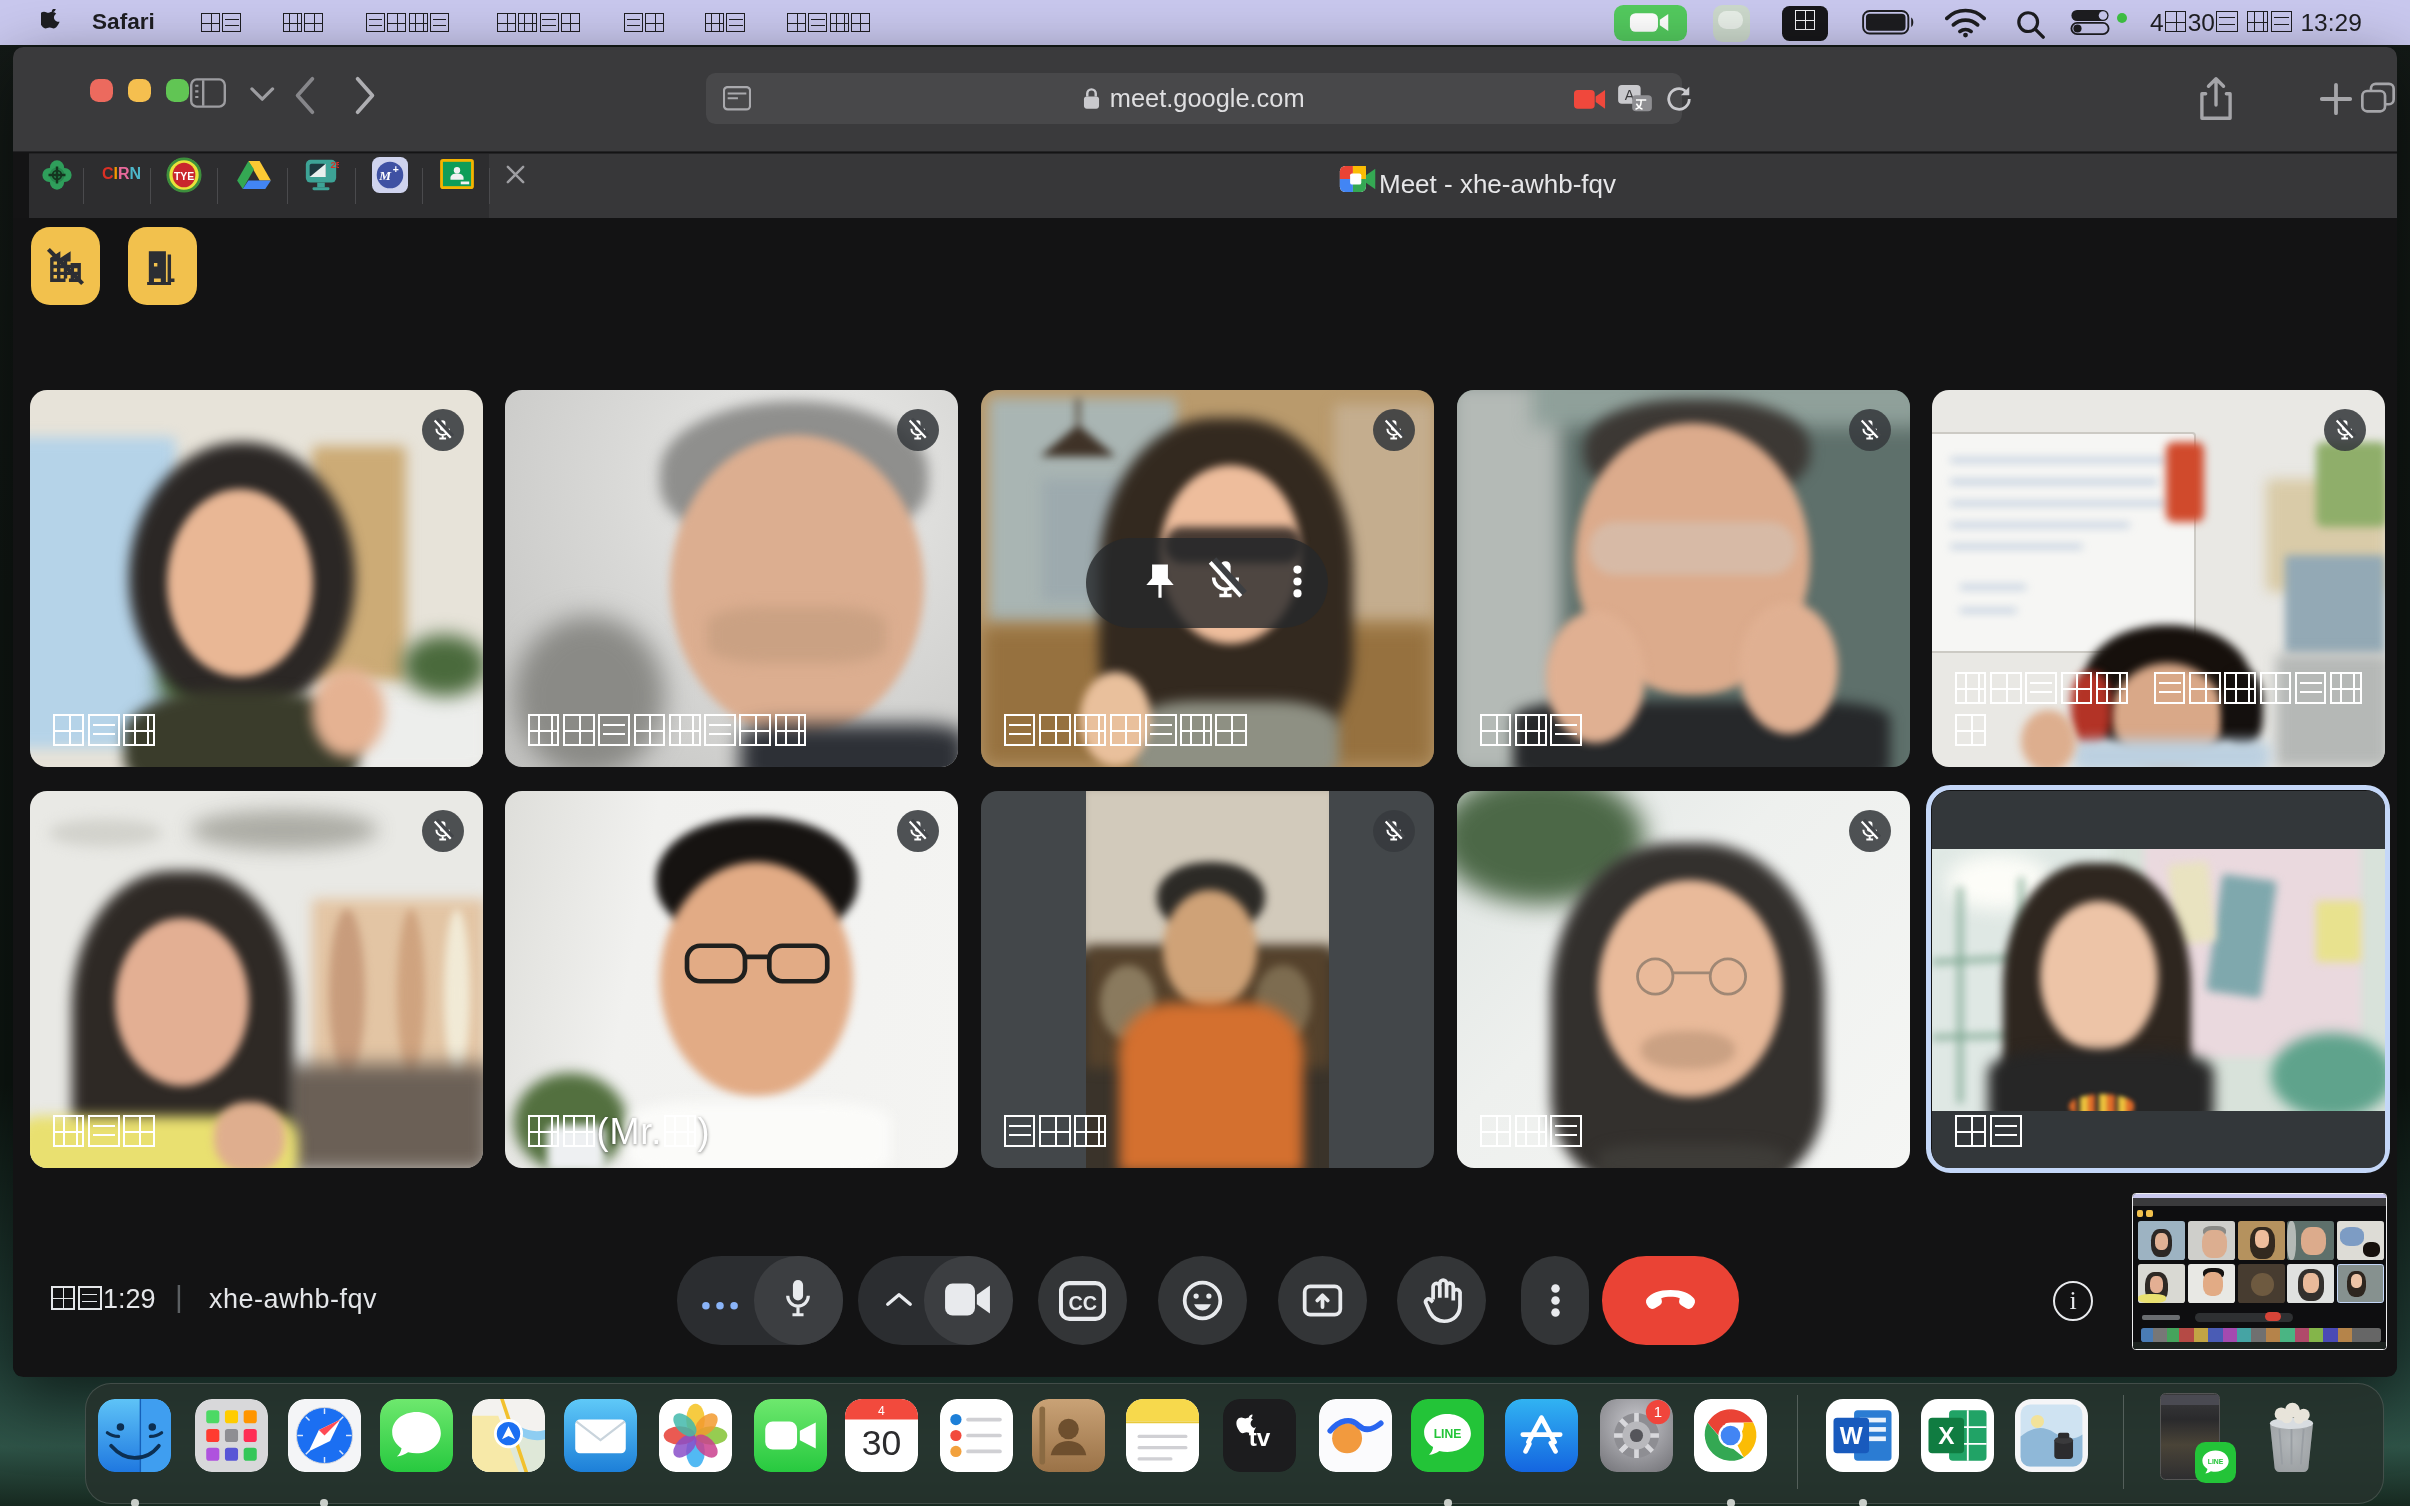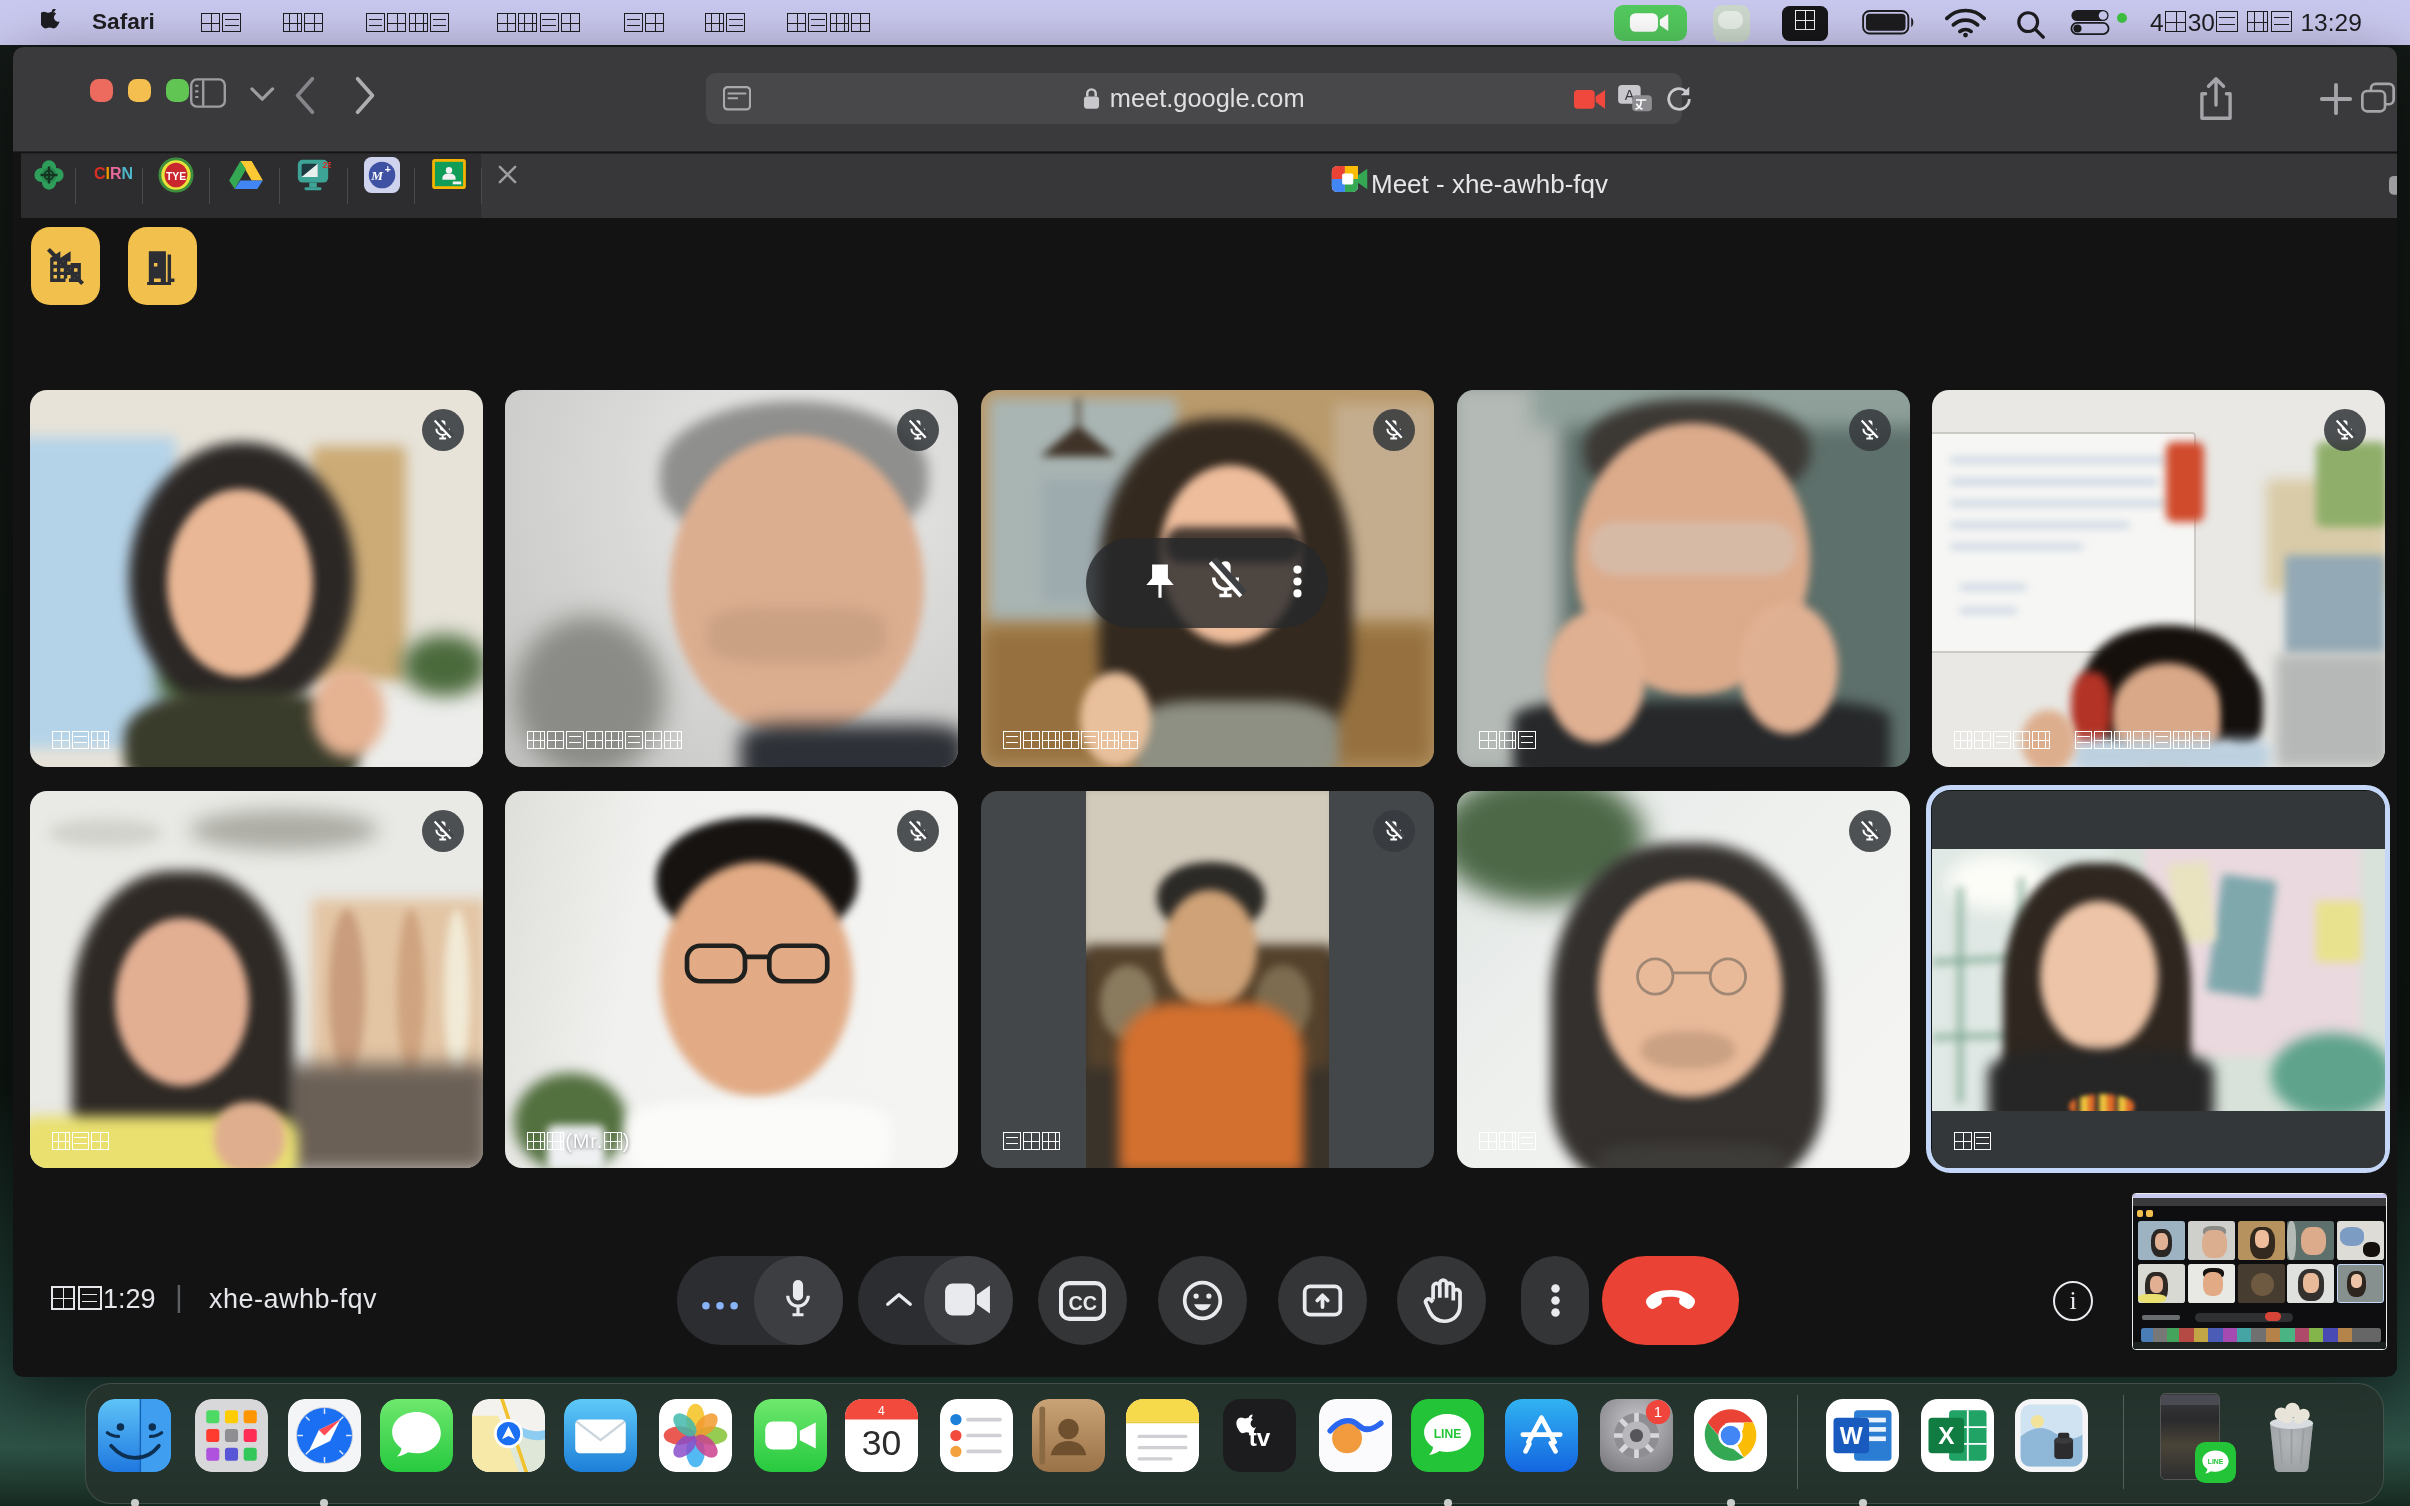--- a/index.html
+++ b/index.html
@@ -12,29 +12,29 @@
 .cj.c3:before{content:"";position:absolute;left:.08em;right:.08em;top:28%;border-top:.07em solid currentColor}
 .cj.c3:after{content:"";position:absolute;left:.08em;right:.08em;top:62%;border-top:.07em solid currentColor}
 .cj.c4:before{content:"";position:absolute;left:0;right:0;top:50%;border-top:.07em solid currentColor}
 .cj.c4:after{content:"";position:absolute;top:0;bottom:0;left:30%;width:40%;border-left:.07em solid currentColor;border-right:.07em solid currentColor}
 
 #menubar{left:0;top:0;width:2411px;height:45px;background:#c9c8ee;color:#232327;display:flex;align-items:center}
 #menubar .it{font-size:21.7px;color:#1e1e22}
 
 #win{left:13px;top:47px;width:2384px;height:1330px;background:#141415;border-radius:10.4px;box-shadow:0 21px 66px rgba(0,0,0,.55);overflow:hidden}
 #toolbar{left:0;top:0;width:2384px;height:105px;background:#3a3a3c;border-bottom:0.9px solid #232325}
-#tabbar{left:8px;top:106px;width:1940px;height:65px;background:#2d2d2f}
+#tabbar{left:16px;top:106px;width:1940px;height:65px;background:#2d2d2f}
 #activetab{left:460px;top:0;width:1925px;height:65px;background:#373739}
 #content{left:0;top:171px;width:2384px;height:1158px;background:#131314}
 .tl{border-radius:8.5px;width:22.6px;height:22.6px}
 
 #addr{left:693px;top:26px;width:976px;height:51px;background:#48484a;border-radius:9.4px;display:flex;align-items:center;justify-content:center;color:#dfdfe1;font-size:25.4px}
 
 .tile{position:absolute;width:453px;height:377px;border-radius:17px;overflow:hidden;background:#222}
-.tile .lbl{position:absolute;left:21px;bottom:15px;color:#fff;font-size:20px;text-shadow:0 0.9px 3.8px rgba(0,0,0,.55);z-index:9;letter-spacing:0.9px}
+.tile .lbl{position:absolute;left:21px;bottom:15px;color:#fff;font-size:36px;text-shadow:0 0.9px 3.8px rgba(0,0,0,.55);z-index:9;letter-spacing:0.9px}
 .mic{position:absolute;top:19px;right:19px;width:42px;height:42px;border-radius:50%;background:rgba(55,58,61,.88);z-index:9;display:flex;align-items:center;justify-content:center}
 .b{position:absolute;border-radius:50%}
 
 .cbtn{position:absolute;width:89px;height:89px;border-radius:50%;background:#333537;display:flex;align-items:center;justify-content:center}
 
 #dock{left:85px;top:1383px;width:2299px;height:121px;background:rgba(38,50,44,.88);border:0.9px solid rgba(255,255,255,.14);border-radius:26px}
 .di{position:absolute;top:15px;width:73px;height:73px;border-radius:17px}
 .dot{position:absolute;top:115px;width:7.5px;height:7.5px;border-radius:50%;background:#c9cec9}
 .dsep{position:absolute;top:11.3px;width:0.9px;height:94px;background:rgba(255,255,255,.22)}
 .sep{top:15px;width:0.9px;height:36px;background:#4a4a4d}

